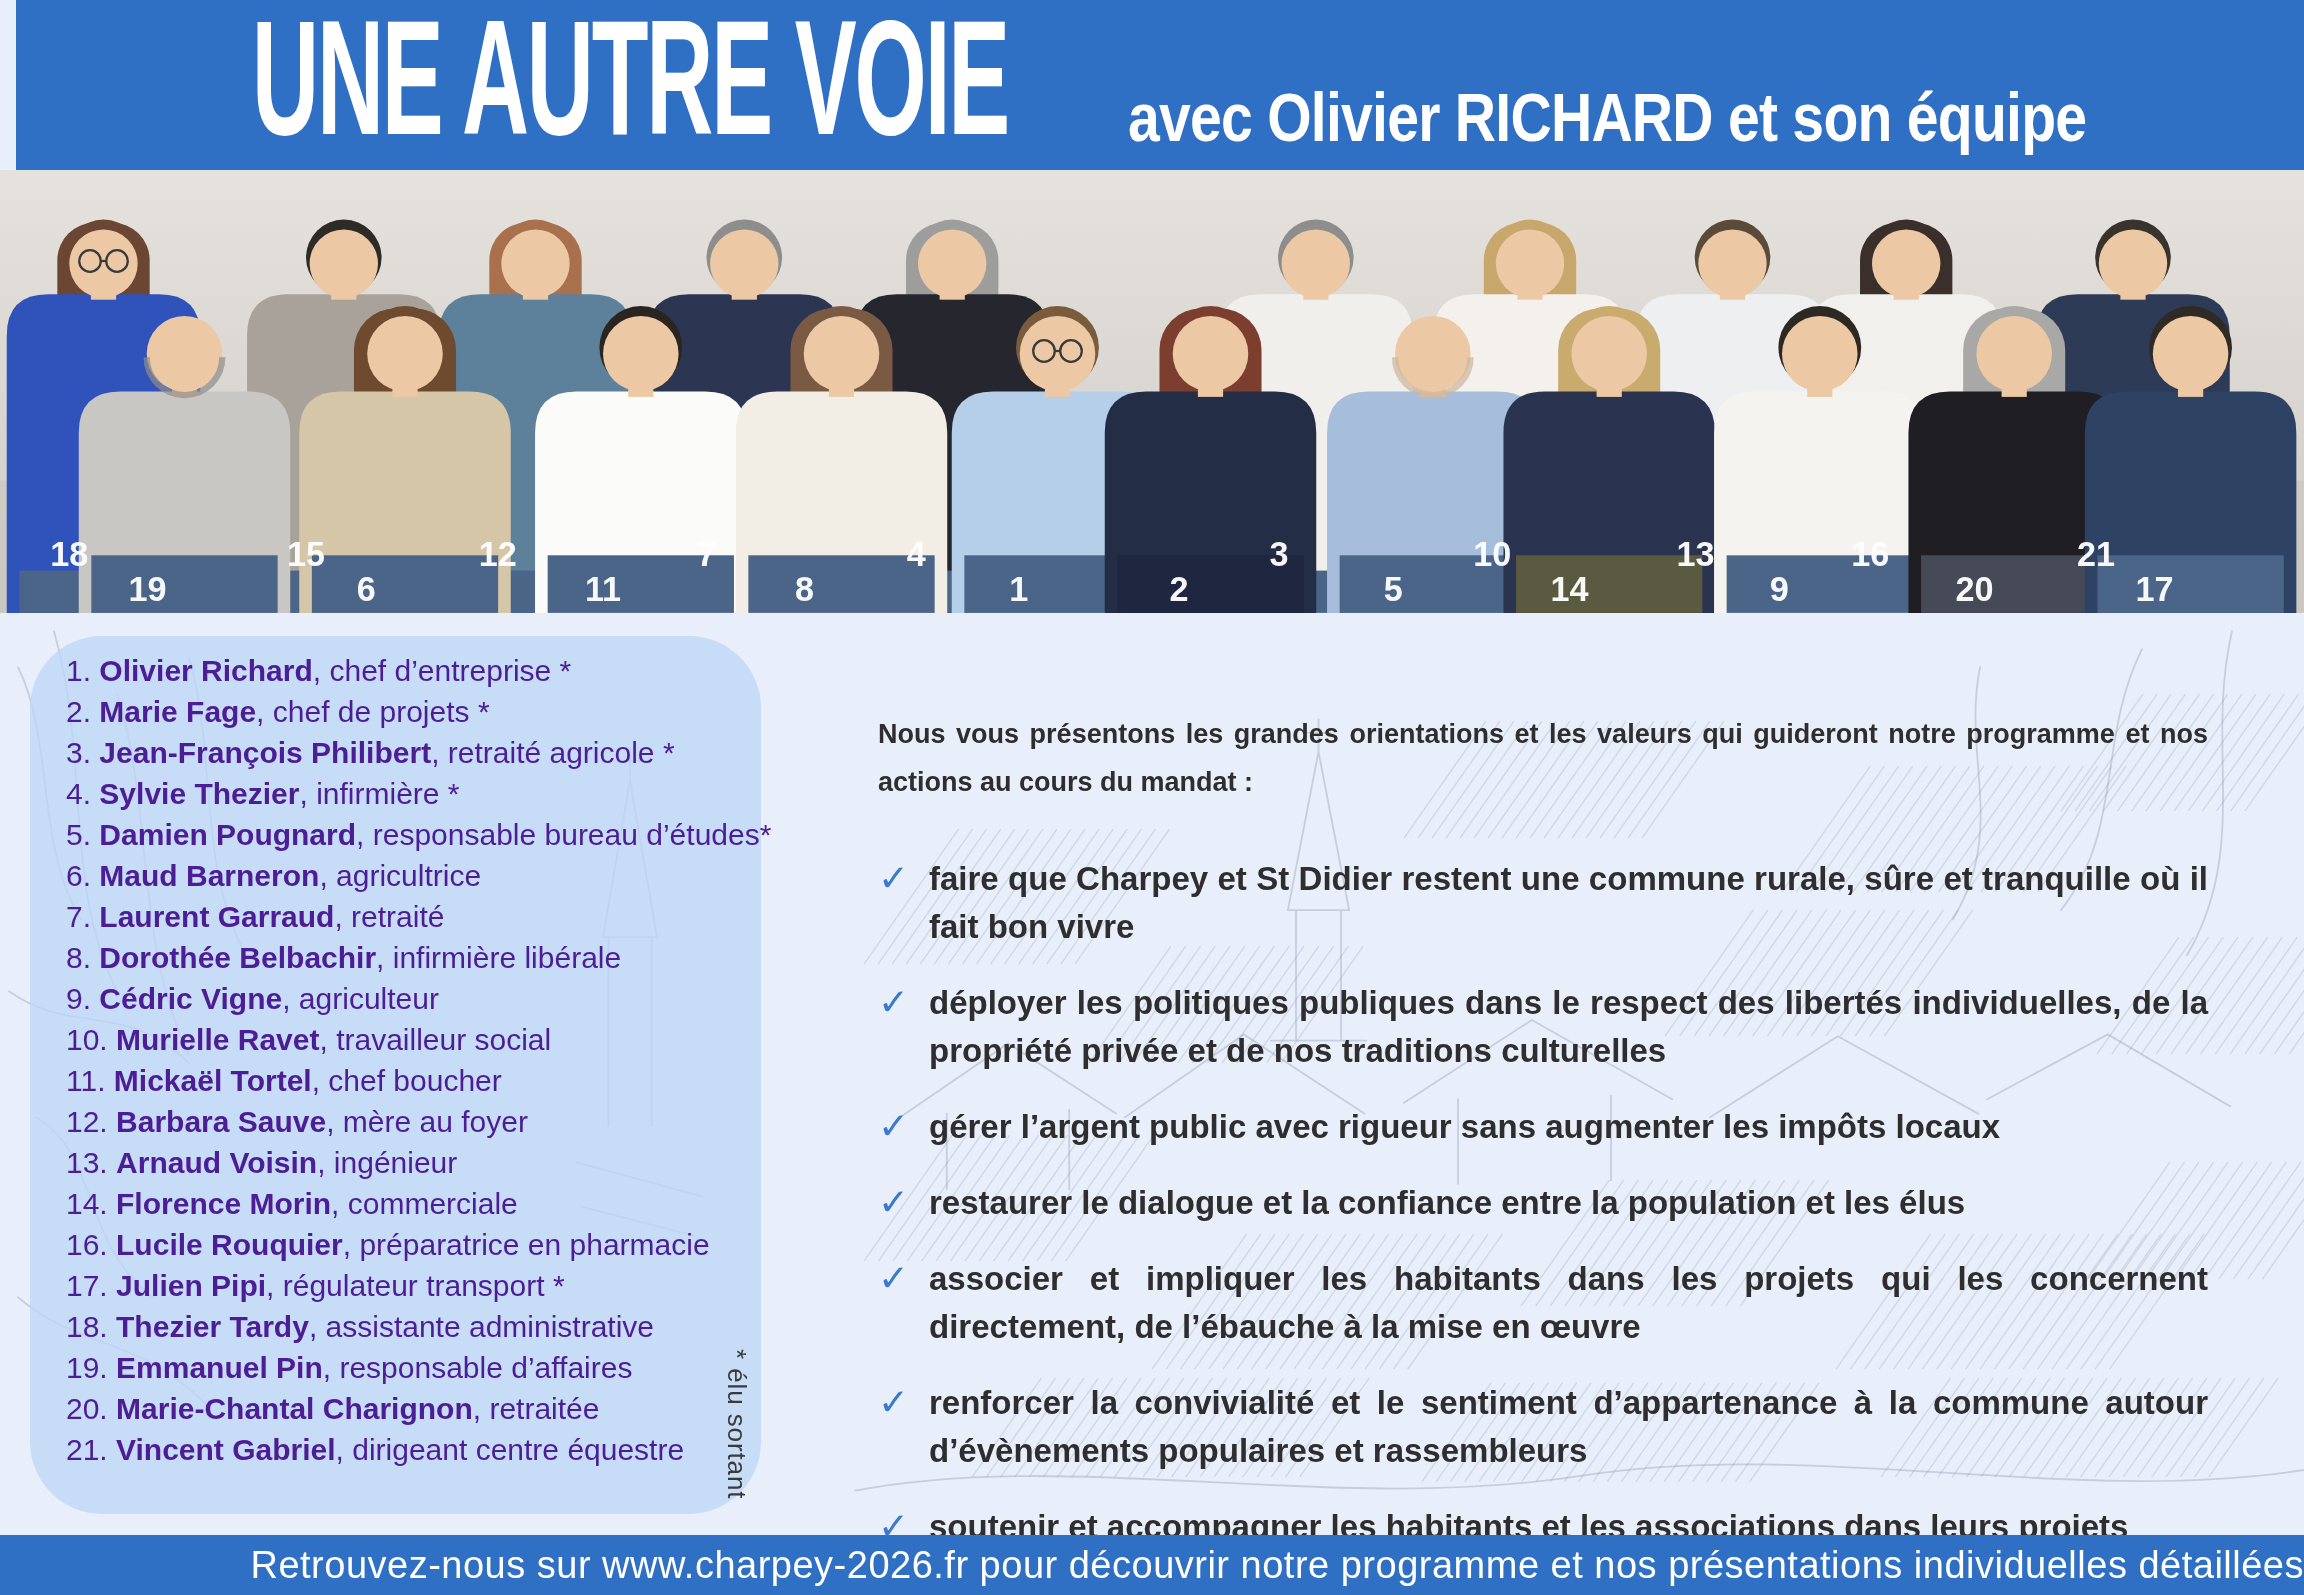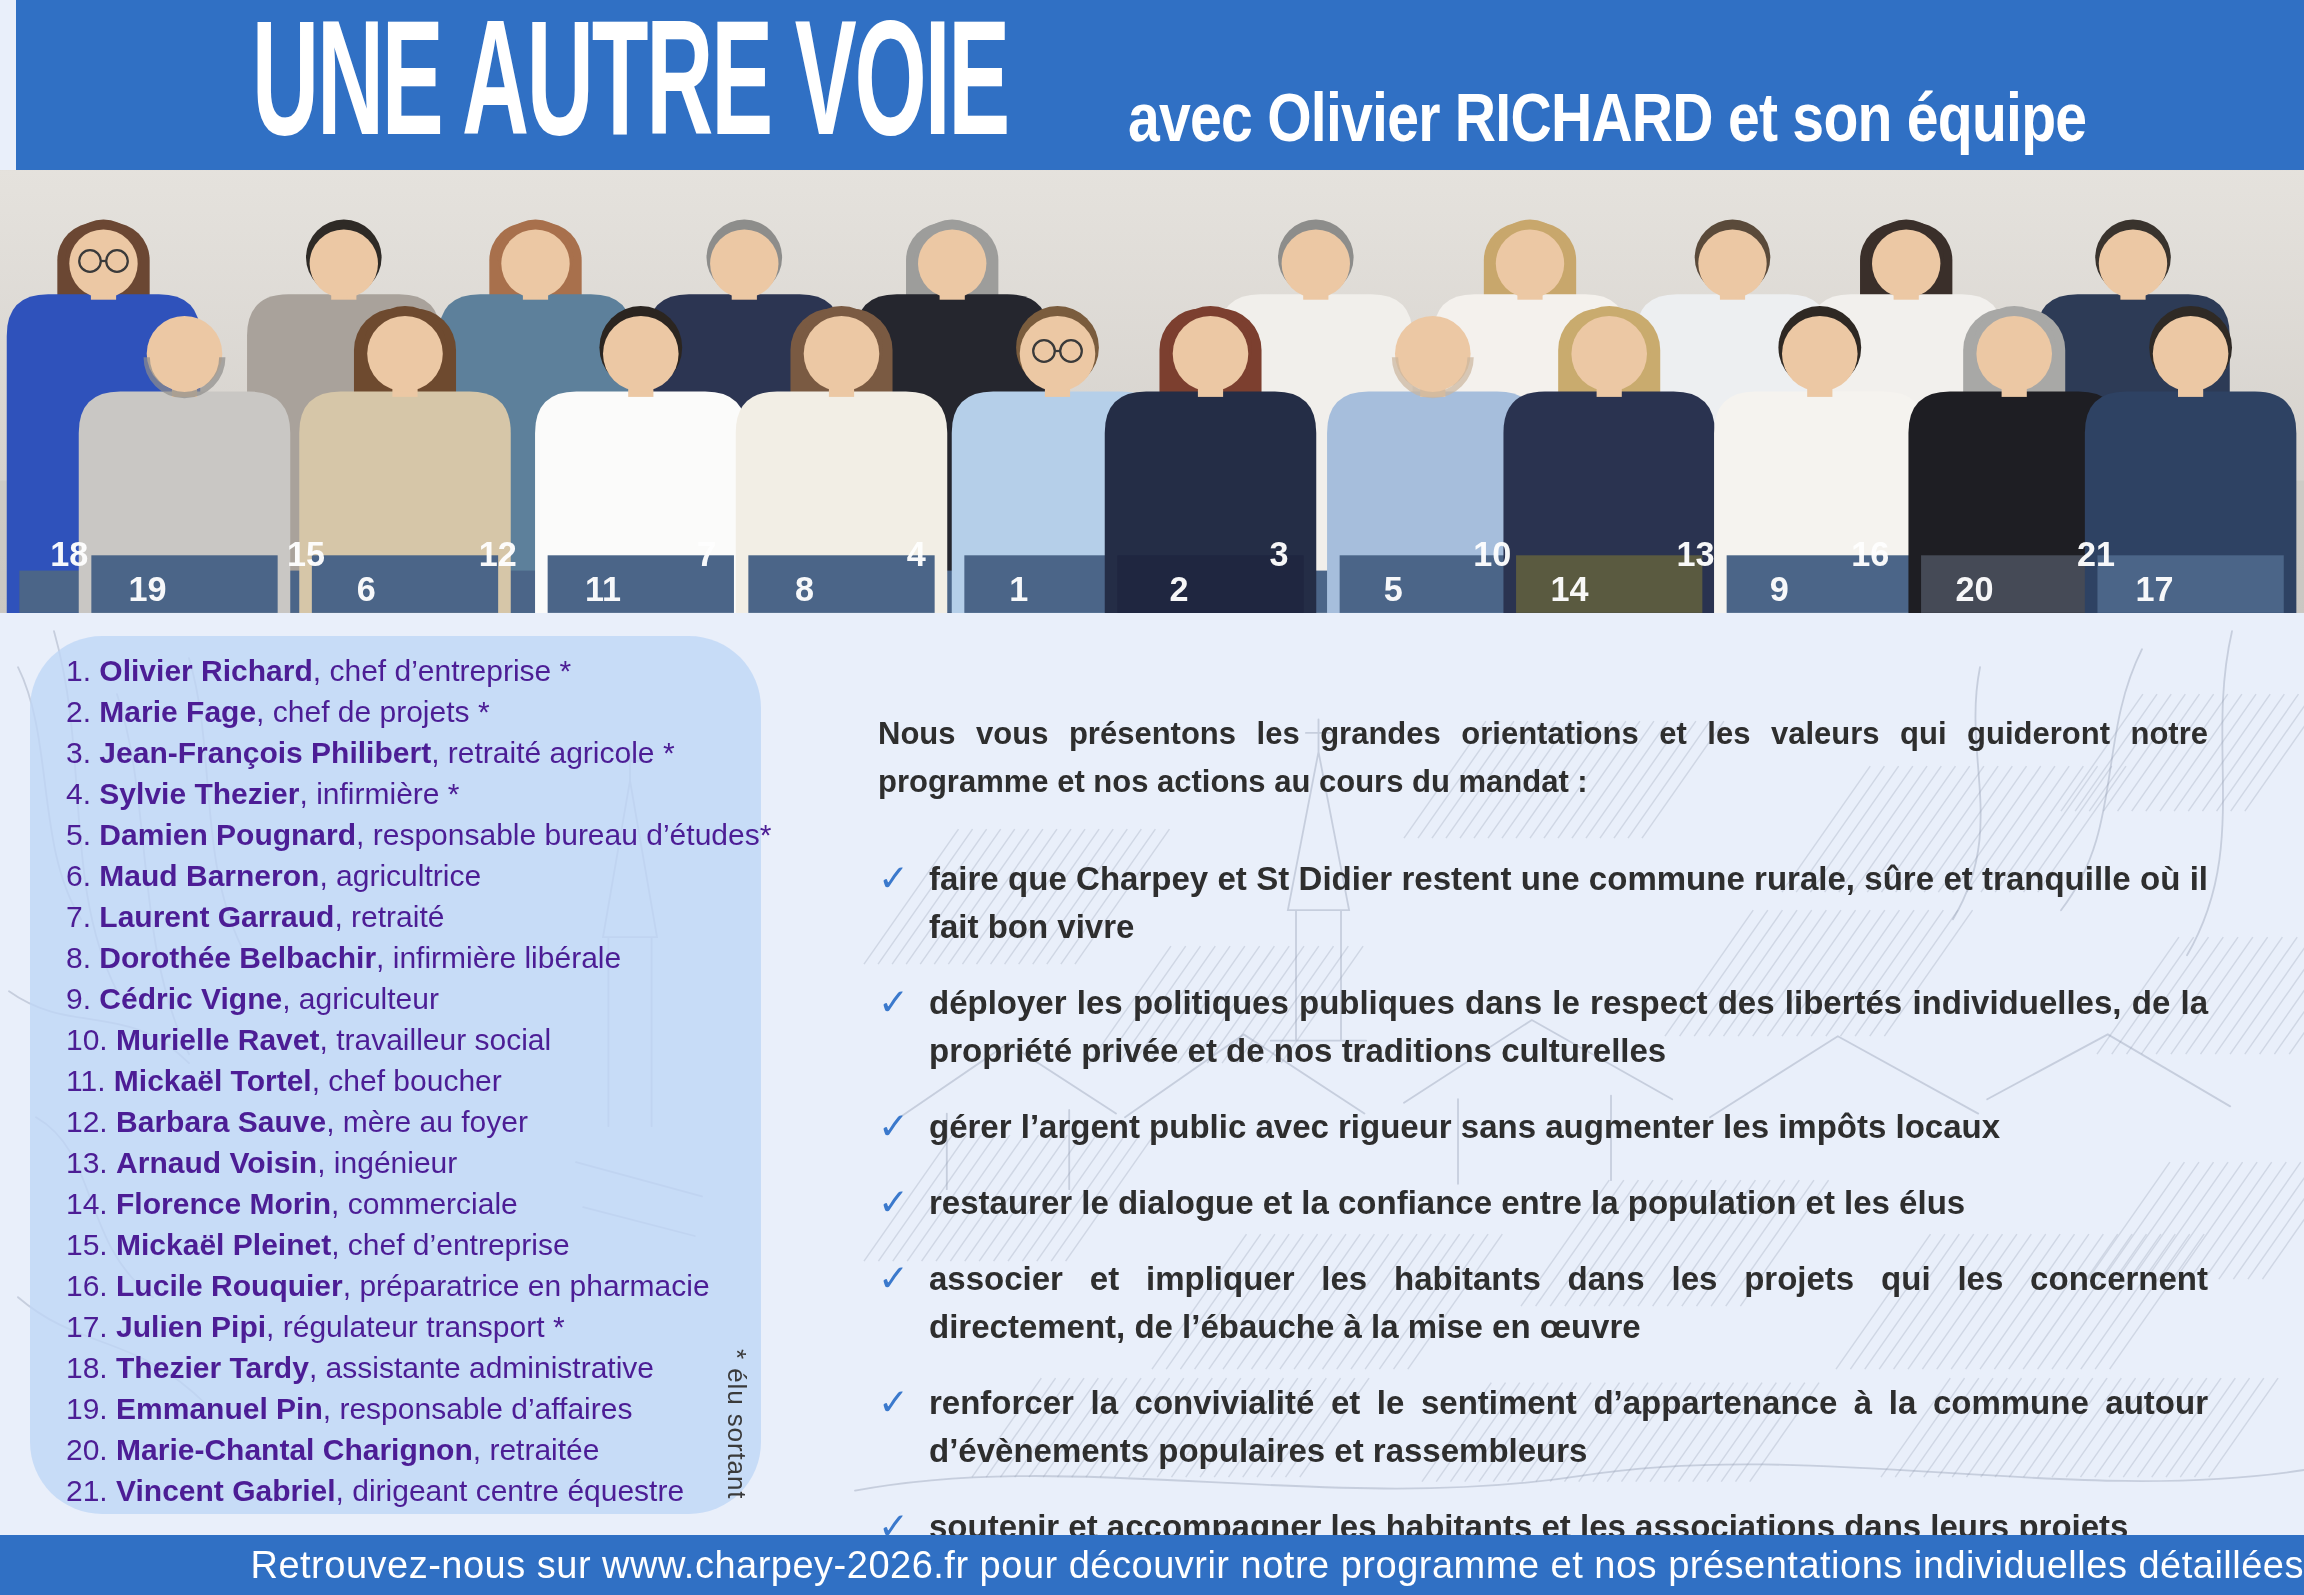--- a/index.html
+++ b/index.html
@@ -65,21 +65,21 @@
     writing-mode:vertical-rl;text-orientation:mixed;
     font-size:26px;color:#3a3a3a;letter-spacing:0.9px;
   }
   
   .program{
     position:absolute;left:878px;top:97px;width:1330px;z-index:1;
     color:#2e2e2e;
   }
   .intro{
     margin:0 0 49px 0;
-    font-size:31px;font-weight:700;line-height:48px;
+    font-size:27px;font-weight:700;line-height:48px;
     text-align:justify;
   }
   .plist{list-style:none;margin:0;padding:0;}
   .pitem{
     display:flex;gap:20px;margin-bottom:28px;
     font-size:33px;font-weight:700;line-height:48px;
   }
   .check{
     flex:0 0 auto;color:#3b79cc;font-size:37px;line-height:48px;font-weight:700;
   }
@@ -340,21 +340,20 @@
           <li><span>5.&nbsp;</span><span class="cname">Damien Pougnard</span><span>, responsable bureau d’études*</span></li>
           <li><span>6.&nbsp;</span><span class="cname">Maud Barneron</span><span>, agricultrice</span></li>
           <li><span>7.&nbsp;</span><span class="cname">Laurent Garraud</span><span>, retraité</span></li>
           <li><span>8.&nbsp;</span><span class="cname">Dorothée Belbachir</span><span>, infirmière libérale</span></li>
           <li><span>9.&nbsp;</span><span class="cname">Cédric Vigne</span><span>, agriculteur</span></li>
           <li><span>10.&nbsp;</span><span class="cname">Murielle Ravet</span><span>, travailleur social</span></li>
           <li><span>11.&nbsp;</span><span class="cname">Mickaël Tortel</span><span>, chef boucher</span></li>
           <li><span>12.&nbsp;</span><span class="cname">Barbara Sauve</span><span>, mère au foyer</span></li>
           <li><span>13.&nbsp;</span><span class="cname">Arnaud Voisin</span><span>, ingénieur</span></li>
           <li><span>14.&nbsp;</span><span class="cname">Florence Morin</span><span>, commerciale</span></li>
-          <li><span>15.&nbsp;</span><span class="cname">Mickaël Pleinet</span><span>, chef d’entreprise</span></li>
           <li><span>16.&nbsp;</span><span class="cname">Lucile Rouquier</span><span>, préparatrice en pharmacie</span></li>
           <li><span>17.&nbsp;</span><span class="cname">Julien Pipi</span><span>, régulateur transport *</span></li>
           <li><span>18.&nbsp;</span><span class="cname">Thezier Tardy</span><span>, assistante administrative</span></li>
           <li><span>19.&nbsp;</span><span class="cname">Emmanuel Pin</span><span>, responsable d’affaires</span></li>
           <li><span>20.&nbsp;</span><span class="cname">Marie-Chantal Charignon</span><span>, retraitée</span></li>
           <li><span>21.&nbsp;</span><span class="cname">Vincent Gabriel</span><span>, dirigeant centre équestre</span></li>
         </ol>
       <div class="vnote">* élu sortant</div>
     </aside>
 

